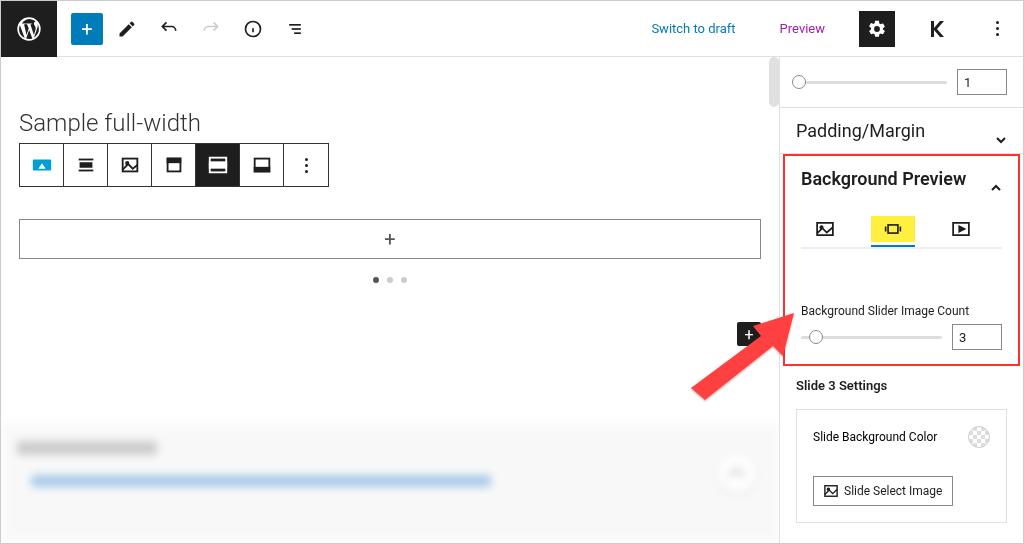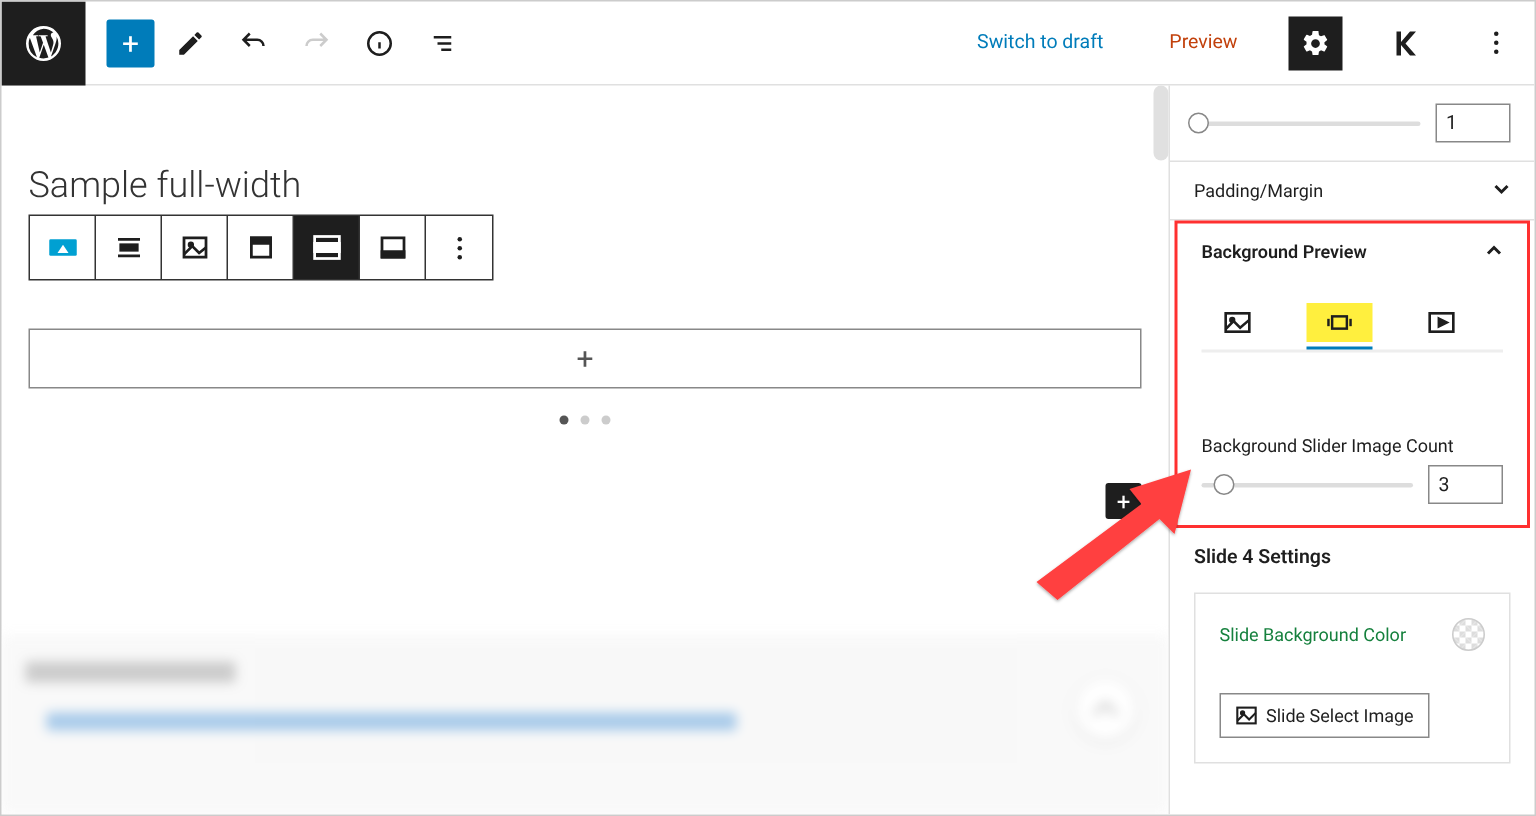--- a/index.html
+++ b/index.html
@@ -10,21 +10,21 @@
   .wp-logo { width: 56px; height: 56px; background: #1e1e1e; display: flex; align-items: center; justify-content: center; }
   .wp-logo svg { width: 28px; height: 28px; fill: #fff; }
   .left-tools { display: flex; align-items: center; gap: 6px; padding-left: 14px; }
   .add-block { width: 32px; height: 32px; background: #007cba; color: #fff; display: flex; align-items: center; justify-content: center; border-radius: 2px; font-size: 20px; font-weight: 400; cursor: pointer; }
   .icon-btn { width: 36px; height: 36px; display: flex; align-items: center; justify-content: center; color: #1e1e1e; cursor: pointer; border-radius: 2px; }
   .icon-btn.dim { color: #949494; }
   .icon-btn svg { width: 20px; height: 20px; }
   .spacer { flex: 1; }
   .right-tools { display: flex; align-items: center; gap: 24px; padding-right: 8px; }
   .link-draft { color: #007cba; font-size: 13px; padding: 6px 10px; cursor: pointer; }
-  .link-preview { color: #c2410c; font-size: 13px; padding: 6px 10px; cursor: pointer; }
+  .link-preview { color: #a21caf; font-size: 13px; padding: 6px 10px; cursor: pointer; }
   .btn-update { background: #007cba; color: #fff; font-size: 13px; padding: 9px 14px; border-radius: 2px; cursor: pointer; }
   .settings-toggle { width: 36px; height: 36px; background: #1e1e1e; color: #fff; display: flex; align-items: center; justify-content: center; cursor: pointer; }
   .k-btn { width: 36px; height: 36px; display: flex; align-items: center; justify-content: center; cursor: pointer; }
   .more-btn { width: 36px; height: 36px; display: flex; align-items: center; justify-content: center; cursor: pointer; color: #1e1e1e; flex-direction: column; gap: 3px; }
   .more-btn span { width: 3px; height: 3px; background: #1e1e1e; border-radius: 50%; }
 
   
   .layout { display: flex; height: calc(100% - 56px); }
   .canvas { flex: 1; position: relative; padding: 0; overflow: hidden; }
   .canvas-scroll { position: absolute; right: 0; top: 0; width: 10px; height: 50px; background: #ccc; border-radius: 5px; opacity: 0.6; }
@@ -50,38 +50,38 @@
   .blur-area .backtotop { position: absolute; right: 22px; top: 30px; width: 40px; height: 40px; border-radius: 50%; background: #fff; box-shadow: 0 1px 4px rgba(0,0,0,0.25); }
   .blur-area .backtotop::after { content: ""; position: absolute; left: 14px; top: 17px; width: 10px; height: 10px; border-left: 2px solid #888; border-top: 2px solid #888; transform: rotate(45deg); }
 
   
   .sidebar { width: 244px; border-left: 1px solid #e0e0e0; overflow: hidden; font-size: 13px; color: #1e1e1e; }
   .sb-sec { padding: 12px 16px; border-bottom: 1px solid #e0e0e0; }
   .sb-slider-row { display: flex; align-items: center; gap: 10px; }
   .sb-track { flex: 1; height: 3px; background: #ddd; border-radius: 2px; position: relative; }
   .sb-handle { position: absolute; width: 14px; height: 14px; background: #fff; border: 1px solid #888; border-radius: 50%; top: -6px; }
   .sb-num { width: 50px; height: 26px; border: 1px solid #888; display: flex; align-items: center; padding-left: 6px; font-size: 13px; }
-  .sb-header { display: flex; align-items: flex-start; justify-content: space-between; font-size: 12px; cursor: pointer; }
+  .sb-header { display: flex; align-items: flex-end; justify-content: space-between; font-size: 18px; cursor: pointer; }
   .sb-header.bold { font-weight: 600; }
   .chev { width: 12px; height: 12px; }
   .chev svg { stroke: #1e1e1e; stroke-width: 2; fill: none; }
 
   .highlight-box { border: 2px solid #ff3030; margin: 0 3px; }
   .bg-tabs { display: flex; gap: 24px; justify-content: flex-start; padding: 12px 0 0 18px; }
   .bg-tab { width: 44px; height: 34px; display: flex; align-items: center; justify-content: center; cursor: pointer; border-bottom: 2px solid transparent; }
   .bg-tab.active { border-bottom: 2px solid #007cba; }
   .bg-tab svg { width: 18px; height: 14px; }
   .bg-underline { height: 2px; background: #eee; margin: 0 16px; }
   .bg-label { font-size: 12px; padding: 26px 16px 6px; margin-top: 29px; }
   .bg-slider { padding: 0 16px 14px; display: flex; align-items: center; gap: 10px; }
 
   .slide-set { padding: 12px 16px; }
   .slide-set-title { font-weight: 600; font-size: 13px; margin-bottom: 16px; }
   .slide-inner { border: 1px solid #e0e0e0; padding: 16px; }
-  .slide-bgcolor { display: flex; align-items: center; justify-content: space-between; font-size: 12px; color: #15803d; margin-bottom: 28px; }
+  .slide-bgcolor { display: flex; align-items: center; justify-content: space-between; font-size: 12px; color: #000000; margin-bottom: 28px; }
   .checker { width: 22px; height: 22px; border-radius: 50%; border: 1px solid #ccc; background-image: linear-gradient(45deg,#ddd 25%,transparent 25%),linear-gradient(-45deg,#ddd 25%,transparent 25%),linear-gradient(45deg,transparent 75%,#ddd 75%),linear-gradient(-45deg,transparent 75%,#ddd 75%); background-size: 8px 8px; background-position: 0 0,0 4px,4px -4px,-4px 0; }
   .slide-btn { border: 1px solid #888; padding: 7px 10px; font-size: 12px; display: inline-flex; align-items: center; gap: 6px; cursor: pointer; }
   .slide-btn svg { width: 14px; height: 14px; }
 
   
   .arrow-anno { position: absolute; left: 690px; top: 307px; pointer-events: none; }
   .arrow-anno svg { overflow: visible; }
 </style>
 </head>
 <body>
@@ -277,21 +277,21 @@
       <div class="bg-label">Background Slider Image Count</div>
       <div class="bg-slider">
         <div class="sb-track">
           <div class="sb-handle" style="left:8px"></div>
         </div>
         <div class="sb-num">3</div>
       </div>
     </div>
 
     <div class="slide-set">
-      <div class="slide-set-title">Slide 4 Settings</div>
+      <div class="slide-set-title">Slide 3 Settings</div>
       <div class="slide-inner">
         <div class="slide-bgcolor">
           <span>Slide Background Color</span>
           <div class="checker"></div>
         </div>
         <div class="slide-btn">
           <svg viewBox="0 0 16 14" fill="none" stroke="#1e1e1e" stroke-width="1.6">
               <rect x="1" y="1" width="14" height="12"></rect>
               <circle cx="5" cy="5" r="1.2" fill="#1e1e1e"></circle>
               <path d="M1 11 L6 6 L10 10 L15 5"></path>

